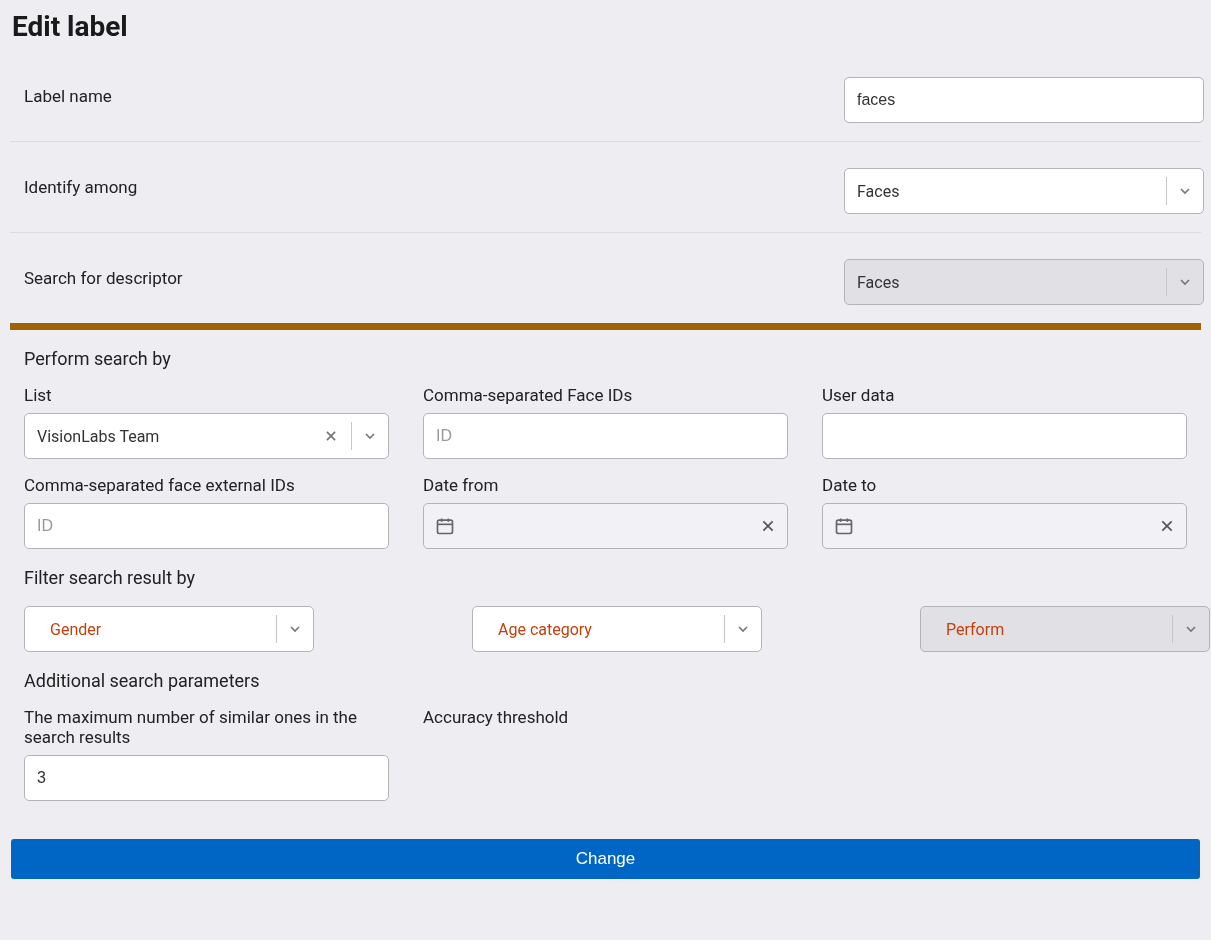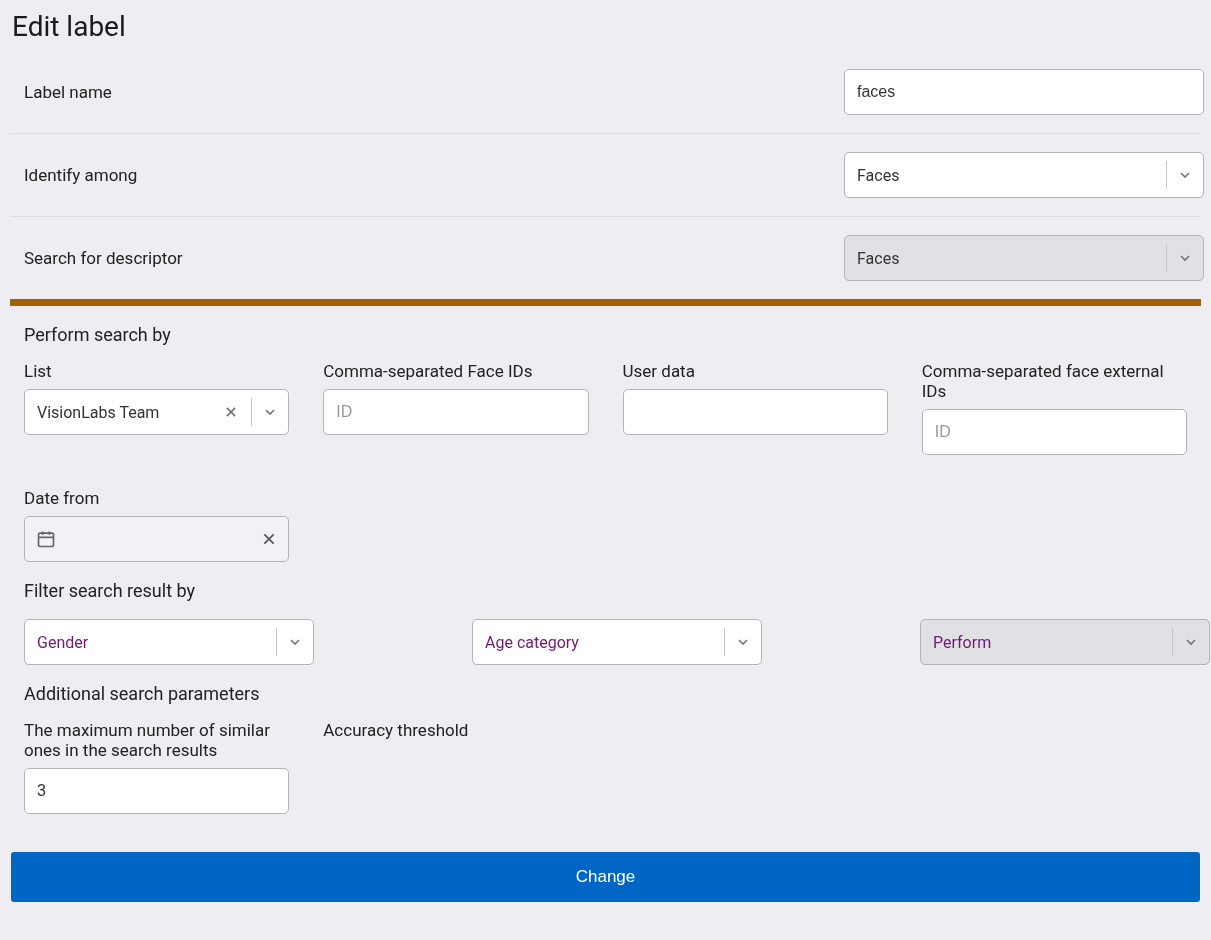--- a/index.html
+++ b/index.html
@@ -5,38 +5,39 @@
 * { box-sizing: border-box; margin: 0; padding: 0; }
 body {
   font-family: -apple-system, BlinkMacSystemFont, "Segoe UI", Roboto, Helvetica, Arial, sans-serif;
   background: #eeedf2;
   color: #222;
   padding: 6px 10px 16px;
   width: 1211px;
 }
 h1.page-title {
   font-size: 28px;
-  font-weight: 400;
+  font-weight: 700;
   color: #1a1a1a;
   margin: 4px 0 16px 2px;
 }
 .row {
   display: flex;
   align-items: center;
   padding: 18px 14px;
   border-top: 1px solid #ddd;
 }
 .row:first-of-type { border-top: none; padding-top: 10px; }
 .row-label {
   flex: 0 0 820px;
   font-size: 17px;
   color: #222;
 }
 .row-control {
   flex: 0 0 360px;
+  margin-top: 8px;
 }
 .input, .select, .date-input {
   width: 100%;
   height: 46px;
   border: 1px solid #b3b3b8;
   border-radius: 5px;
   background: #fff;
   font-size: 16px;
   padding: 0 12px;
   color: #333;
@@ -47,21 +48,21 @@
   display: flex;
   align-items: center;
   cursor: pointer;
   padding-right: 44px;
 }
 .select.disabled {
   background: #e1e0e5;
   border-color: #b3b3b8;
 }
 .select .select-value { color: #333; flex: 1; }
-.select .select-value.placeholder { color: #701a75; }
+.select .select-value.placeholder { color: #c2410c; margin-left: 13px; }
 .select .divider {
   position: absolute;
   right: 36px;
   top: 8px;
   bottom: 8px;
   width: 1px;
   background: #c7c7c7;
 }
 .select .chev {
   position: absolute;
@@ -80,22 +81,22 @@
   font-size: 14px;
 }
 .section-label {
   font-size: 18px;
   color: #222;
   padding: 18px 14px 6px;
 }
 .no-border-top { border-top: 7px solid #a16207; }
 .grid2 {
   display: grid;
-  grid-template-columns: 1fr 1fr 1fr 1fr;
-  gap: 33px 34px;
+  grid-template-columns: 1fr 1fr 1fr;
+  gap: 16px 34px;
   padding: 10px 14px 8px;
 }
 .field-label {
   font-size: 17px;
   color: #222;
   margin-bottom: 8px;
   display: block;
 }
 .field { display: flex; flex-direction: column; }
 .date-wrap {
@@ -127,21 +128,21 @@
   display: grid;
   grid-template-columns: 1fr 1fr 1fr;
   gap: 16px 158px;
   padding: 12px 14px 8px;
 }
 .grid3 .select { width: 290px; }
 .btn-primary {
   display: block;
   width: calc(100% - 2px);
   margin: 30px 1px 0;
-  height: 50px;
+  height: 40px;
   background: #0066c6;
   color: #fff;
   border: none;
   border-radius: 3px;
   font-size: 17px;
   cursor: pointer;
 }
 svg { display: block; }
 </style>
 </head>
@@ -213,20 +214,40 @@
   <div class="field">
     <label class="field-label">User data</label>
     <input class="input" type="text" value="" style="">
   </div>
   <div class="field">
     <label class="field-label">Comma-separated face external IDs</label>
     <input class="input" type="text" placeholder="ID" style="">
   </div>
   <div class="field">
     <label class="field-label">Date from</label>
+    <div class="date-wrap">
+      <span class="cal-icon">
+        <svg width="20" height="20" viewBox="0 0 24 24" fill="none" stroke="currentColor" stroke-width="2">
+            <rect x="3" y="5" width="18" height="16" rx="2"></rect>
+            <line x1="3" y1="10" x2="21" y2="10"></line>
+            <line x1="8" y1="3" x2="8" y2="7"></line>
+            <line x1="16" y1="3" x2="16" y2="7"></line>
+          </svg>
+      </span>
+      <input class="date-input" type="text" style="">
+      <span class="x-icon">
+        <svg width="16" height="16" viewBox="0 0 24 24" fill="none" stroke="currentColor" stroke-width="2.5">
+            <line x1="5" y1="5" x2="19" y2="19"></line>
+            <line x1="19" y1="5" x2="5" y2="19"></line>
+          </svg>
+      </span>
+    </div>
+  </div>
+  <div class="field">
+    <label class="field-label">Date to</label>
     <div class="date-wrap">
       <span class="cal-icon">
         <svg width="20" height="20" viewBox="0 0 24 24" fill="none" stroke="currentColor" stroke-width="2">
             <rect x="3" y="5" width="18" height="16" rx="2"></rect>
             <line x1="3" y1="10" x2="21" y2="10"></line>
             <line x1="8" y1="3" x2="8" y2="7"></line>
             <line x1="16" y1="3" x2="16" y2="7"></line>
           </svg>
       </span>
       <input class="date-input" type="text" style="">

